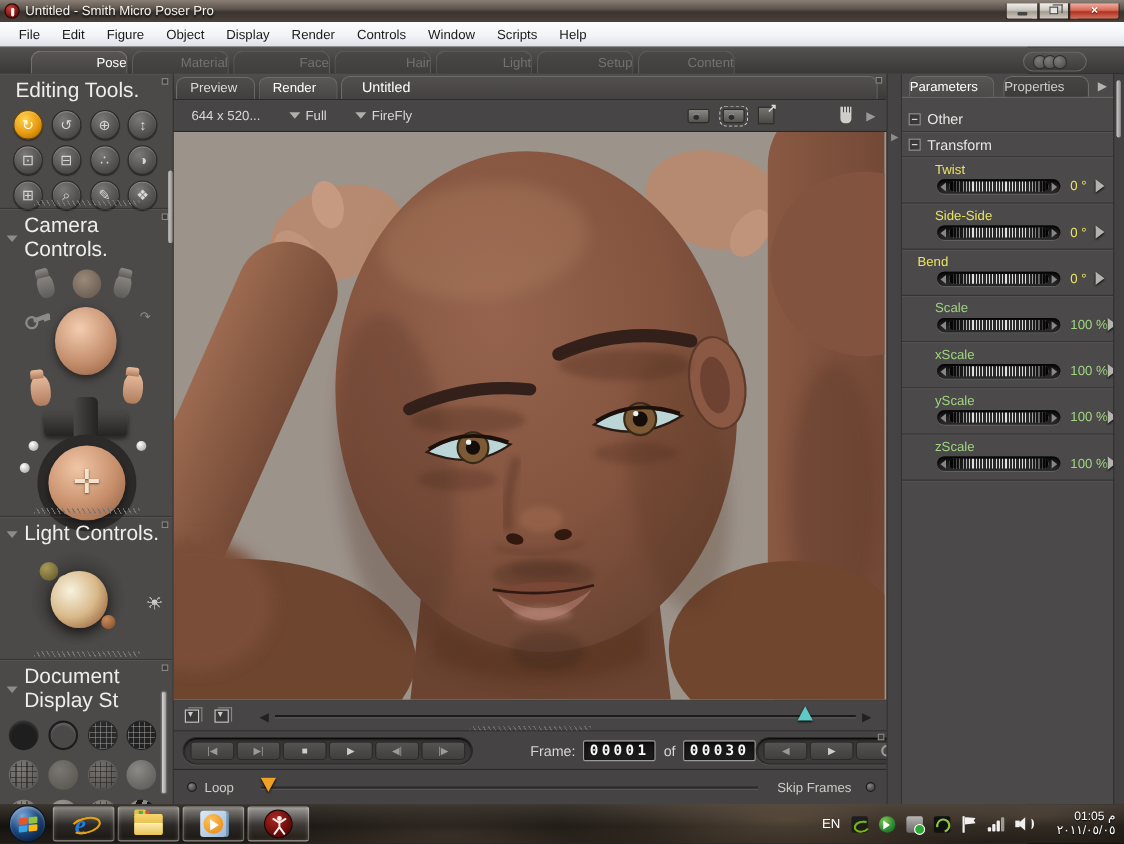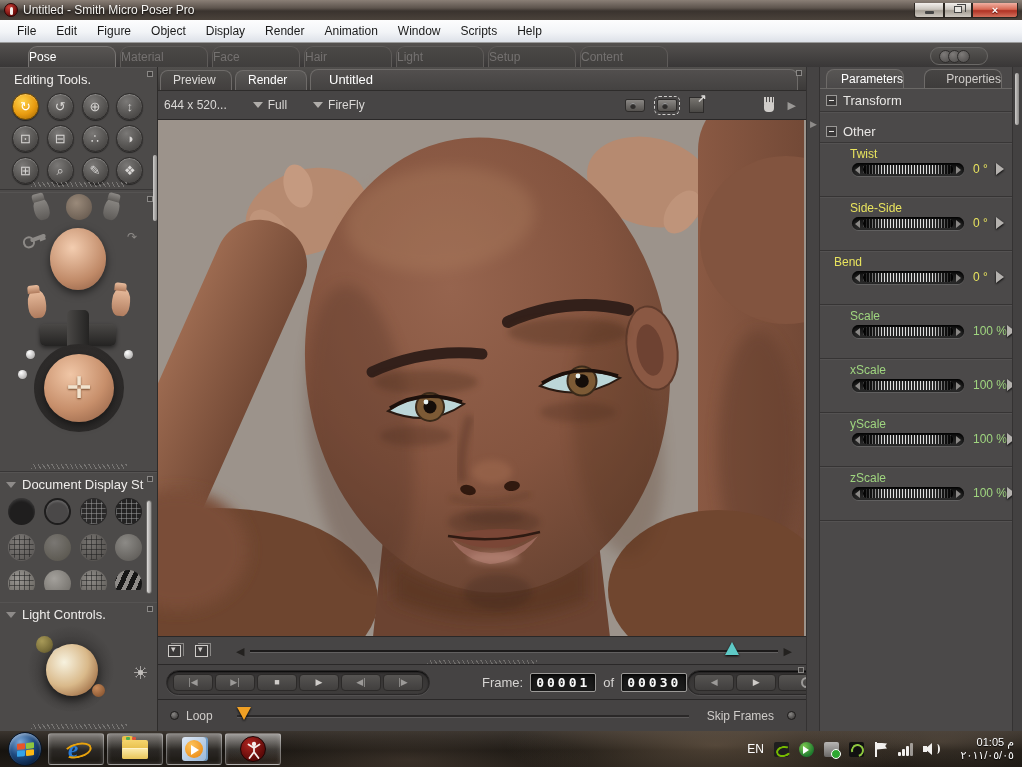--- a/index.html
+++ b/index.html
@@ -29,21 +29,21 @@
 
   
   .menubar { position:absolute; left:0; top:20px; width:1022px; height:23px;
     background:linear-gradient(180deg,#fdfdfe 0%,#f2f4f7 55%,#dde1e8 100%); border-bottom:1px solid #9a9a9a;
     display:flex; align-items:center; padding-left:8px; gap:2px;}
   .menu-item { font-size:12px; color:#1a1a1a; padding:3px 9px; border-radius:2px; }
 
   
   .roomtabs { position:absolute; left:0; top:43px; width:1022px; height:24px;
     background:linear-gradient(180deg,#54514f,#393737); display:flex; align-items:flex-end; padding-left:28px; }
-  .roomtab { position:relative; min-width:88px; height:21px; margin-right:4px; text-align:left;
+  .roomtab { position:relative; min-width:88px; height:21px; margin-right:4px; text-align:right;
     font-size:12px; line-height:20px; color:#747170; border:1px solid #5e5b59; border-bottom:none;
     border-radius:9px 9px 0 0; background:linear-gradient(180deg,#4a4846,#403e3d); }
   .roomtab.active { color:#ffffff; background:linear-gradient(180deg,#585553,#454342); border-color:#787573; }
   .figsel { margin-left:auto; margin-right:34px; margin-bottom:2px; width:58px; height:18px; border-radius:9px;
     background:linear-gradient(180deg,#565452,#3e3c3b); border:1px solid #6a6866; position:relative; }
   .figsel i{position:absolute;top:2px;width:13px;height:13px;border-radius:50%;background:radial-gradient(circle at 35% 30%,#7e7b79,#4a4847);border:1px solid #2e2c2b;}
   .figsel i:nth-child(1){left:8px;} .figsel i:nth-child(2){left:17px;} .figsel i:nth-child(3){left:26px;}
 
   
   .main { position:absolute; left:0; top:67px; width:1022px; height:664px; }
@@ -51,21 +51,21 @@
   .centercol { position:absolute; left:158px; top:0; width:648px; height:664px; }
   .splitter { position:absolute; left:806px; top:0; width:14px; height:664px; background:#454343;
     border-left:1px solid #343232; border-right:1px solid #343232; }
   .splitter .sparrow{position:absolute;left:3px;top:52px;color:#8e8c8a;font-size:9px;}
   .rightcol { position:absolute; left:820px; top:0; width:192px; height:664px; background:#4b4949; }
   .rightedge { position:absolute; left:1012px; top:0; width:10px; height:664px; background:#434141; border-left:1px solid #343232;}
   .vscrollpill{position:absolute; width:4px; border-radius:2px; background:linear-gradient(90deg,#cfcdcb,#8a8886);}
 
   
   .panel { position:relative; border-bottom:1px solid #383636; box-shadow:inset 0 1px 0 rgba(255,255,255,.05); }
-  .panel .phead { display:flex; align-items:center; padding:5px 6px 2px 6px; color:#efedeb; font-size:13px; }
+  .panel .phead { display:flex; align-items:center; padding:5px 6px 2px 6px; color:#efedeb; font-size:19px; }
   .panel .ptri { width:0;height:0;border-left:5px solid transparent;border-right:5px solid transparent;border-top:6px solid #8e8b89; margin-right:6px;}
   .cornerbox{position:absolute;right:4px;top:4px;width:6px;height:6px;border:1px solid #8a8886;background:#3e3c3b;}
   .hatch{position:absolute;bottom:2px;left:50%;transform:translateX(-50%);width:96px;height:5px;
     background:repeating-linear-gradient(60deg,#777573 0 1px,transparent 1px 4px);}
 
   .toolgrid{display:grid;grid-template-columns:repeat(4,1fr);gap:5px 6px;padding:4px 12px 10px 12px;}
   .toolbtn{width:27px;height:27px;border-radius:50%;
     background:radial-gradient(circle at 38% 30%,#7b7977,#565452 55%,#3c3a39);
     border:1px solid #2c2a29; box-shadow:0 1px 1px rgba(0,0,0,.5), inset 0 1px 1px rgba(255,255,255,.25);
     color:#d8d6d4; font-size:13px; display:flex;align-items:center;justify-content:center;}
@@ -112,21 +112,21 @@
   .docscroll{position:absolute;right:5px;top:28px;width:6px;height:94px;border-radius:3px;background:linear-gradient(90deg,#dedcda,#9a9896);border:1px solid #6a6866;}
 
   
   .doctabs{position:relative;height:24px;background:linear-gradient(180deg,#514f4d,#3c3a39);border-bottom:1px solid #2e2c2b;display:flex;align-items:flex-end;padding-left:2px;}
   .doctab{min-width:72px;height:20px;font-size:12px;color:#dcdad8;text-align:left;padding:0 12px;line-height:19px;
     border:1px solid #6e6b69;border-bottom:none;border-radius:8px 8px 0 0;background:linear-gradient(180deg,#4e4c4a,#423f3e);margin-right:3px;}
   .doctab.active{background:linear-gradient(180deg,#5a5856,#484645);color:#fff;}
   .docttl{flex:1;height:21px;border:1px solid #6e6b69;border-bottom:none;border-radius:8px 8px 0 0;
     background:linear-gradient(180deg,#524f4e,#444241);color:#fff;font-size:13px;line-height:20px;padding-left:18px;margin-right:8px;}
   .docbar{position:relative;height:29px;background:#474545;border-bottom:1px solid #2a2828;display:flex;align-items:center;color:#dad8d6;font-size:12px;}
-  .docbar .res{margin-left:6px;text-align:right;}
+  .docbar .res{margin-left:16px;text-align:right;}
   .ddtri{width:0;height:0;border-left:5px solid transparent;border-right:5px solid transparent;border-top:6px solid #b0adaa;margin:0 5px 0 26px;}
   .docicons{margin-left:auto;display:flex;align-items:center;gap:12px;margin-right:10px;}
   .cameraic{width:20px;height:13px;background:linear-gradient(180deg,#8a8784,#55524f);border-radius:2px 2px 3px 3px;position:relative;border:1px solid #2e2c2b;}
   .cameraic::after{content:"";position:absolute;left:4px;top:3px;width:6px;height:6px;border-radius:50%;background:#2e2c2b;box-shadow:inset 0 1px 1px #aaa;}
   .cameraic.dashed{outline:1px dashed #cfcdcb;outline-offset:2px;}
   .exportic{width:15px;height:16px;background:linear-gradient(180deg,#77746f,#4a4845);border:1px solid #2e2c2b;position:relative;}
   .exportic::after{content:"↗";position:absolute;right:-4px;top:-6px;color:#d8d6d4;font-size:11px;font-weight:bold;}
   .handic{width:14px;height:16px;position:relative;margin-left:46px;}
   .handic::before{content:"";position:absolute;left:2px;top:5px;width:10px;height:10px;background:#cfccc9;border-radius:3px 3px 4px 4px;}
   .handic::after{content:"";position:absolute;left:2px;top:0px;width:10px;height:7px;background:
@@ -165,28 +165,28 @@
   .ledc{width:9px;height:9px;border-radius:50%;background:radial-gradient(circle at 35% 30%,#8a8886,#2e2c2b);border:1px solid #1e1c1b;margin:0 7px 0 12px;}
   .loopline{position:relative;flex:1;height:10px;margin:0 18px 0 24px;}
   .loopline .grv{position:absolute;left:0;right:0;top:4px;height:2px;background:#2a2828;box-shadow:0 1px 0 rgba(255,255,255,.12);}
   .loopmark{position:absolute;left:0px;top:-4px;width:0;height:0;border-left:7px solid transparent;border-right:7px solid transparent;border-top:13px solid #f0a024;filter:drop-shadow(0 1px 1px #000);}
   .skiptxt{margin-right:6px;}
   .ledc.right{margin:0 10px 0 7px;}
 
   
   .rphead{display:flex;align-items:center;padding:7px 6px 4px 8px;color:#f2f0ee;font-size:14px;}
   .rptabs{position:relative;display:flex;align-items:flex-end;height:22px;border-bottom:1px solid #6a6866;padding-left:6px;}
-  .rptab{min-width:78px;height:19px;font-size:12px;color:#cfccc9;text-align:right;line-height:18px;
-    border:1px solid #6e6b69;border-bottom:none;border-radius:8px 8px 0 0;background:linear-gradient(180deg,#474544,#3e3c3b);margin-right:20px;}
+  .rptab{min-width:78px;height:19px;font-size:12px;color:#cfccc9;text-align:left;line-height:18px;
+    border:1px solid #6e6b69;border-bottom:none;border-radius:8px 8px 0 0;background:linear-gradient(180deg,#474544,#3e3c3b);margin-right:8px;}
   .rptab.active{background:linear-gradient(180deg,#585654,#4b4949);color:#fff;}
   .rparrow{margin-left:auto;margin-right:6px;margin-bottom:3px;color:#b5b2af;font-size:11px;}
   .grouprow{display:flex;align-items:center;padding:4px 6px 3px 6px;color:#e8e6e4;font-size:13px;border-bottom:1px solid rgba(0,0,0,.25);box-shadow:0 1px 0 rgba(255,255,255,.05);}
   .minusbox{width:11px;height:11px;border:1px solid #9a9896;background:#3a3838;position:relative;margin-right:6px;flex:0 0 auto;}
   .minusbox::after{content:"";position:absolute;left:2px;top:4px;width:5px;height:1px;background:#e8e6e4;}
-  .dialblock{padding:4px 4px 20px 0;border-bottom:1px solid rgba(0,0,0,.28);box-shadow:0 1px 0 rgba(255,255,255,.05);}
+  .dialblock{padding:4px 4px 8px 0;border-bottom:1px solid rgba(0,0,0,.28);box-shadow:0 1px 0 rgba(255,255,255,.05);}
   .diallabel{font-size:12px;margin-left:30px;margin-bottom:1px;}
   .dialrow{display:flex;align-items:center;}
   .dial{position:relative;width:112px;height:13px;margin-left:32px;border-radius:7px;background:linear-gradient(180deg,#0c0c0c,#2e2e2e);box-shadow:0 1px 0 rgba(255,255,255,.12), inset 0 1px 3px #000;flex:0 0 auto;}
   .dial .ribs{position:absolute;left:11px;right:11px;top:2px;bottom:2px;border-radius:4px;
     background:repeating-linear-gradient(90deg,#e0e0e0 0 1px,#2a2a2a 1px 3px);}
   .dial .ribs::after{content:"";position:absolute;inset:0;border-radius:4px;background:linear-gradient(90deg,#000,rgba(0,0,0,0) 22%,rgba(0,0,0,0) 78%,#000);}
   .dial .la,.dial .ra{position:absolute;top:3px;width:0;height:0;border-top:4px solid transparent;border-bottom:4px solid transparent;}
   .dial .la{left:3px;border-right:5px solid #8a8886;}
   .dial .ra{right:3px;border-left:5px solid #8a8886;}
   .dialval{font-size:12px;margin-left:9px;white-space:nowrap;}
@@ -270,21 +270,21 @@
     </span>
   </div>
 
   <div class="menubar" id="menubar">
       <span class="menu-item">File</span>
       <span class="menu-item">Edit</span>
       <span class="menu-item">Figure</span>
       <span class="menu-item">Object</span>
       <span class="menu-item">Display</span>
       <span class="menu-item">Render</span>
-      <span class="menu-item">Animation</span>
+      <span class="menu-item">Controls</span>
       <span class="menu-item">Window</span>
       <span class="menu-item">Scripts</span>
       <span class="menu-item">Help</span>
     </div>
 
   <div class="roomtabs" id="roomtabs">
     <div class="roomtab active">Pose</div>
       <div class="roomtab">Material</div>
       <div class="roomtab">Face</div>
       <div class="roomtab">Hair</div>
@@ -318,20 +318,24 @@
             <div class="toolbtn">◑</div>
             <div class="toolbtn">⊞</div>
             <div class="toolbtn">⌕</div>
             <div class="toolbtn">✎</div>
             <div class="toolbtn">❖</div>
           </div>
         <div class="hatch"></div>
       </div>
 
       <div class="panel" style="height:280px;">
+        <div class="phead">
+            <span class="ptri"></span>
+            <span>Camera Controls.</span>
+          </div>
         <span class="cornerbox"></span>
         <div class="camart">
           <span class="blob hand" style="left:26px;top:6px;transform:rotate(-15deg);">
               <span class="fingers"></span>
             </span>
           <span class="blob" style="left:58px;top:2px;width:26px;height:26px;background:radial-gradient(circle at 40% 35%,#9a8a7a,#5e5248);"></span>
           <span class="blob hand" style="left:96px;top:6px;transform:rotate(15deg);">
               <span class="fingers"></span>
             </span>
           <span class="keyic" style="left:22px;top:44px;transform:rotate(-20deg);"></span>
@@ -348,20 +352,37 @@
           <span class="blob pearl" style="left:18px;top:158px;"></span>
           <span class="blob pearl" style="left:10px;top:178px;"></span>
           <span class="blob pearl" style="left:116px;top:158px;"></span>
           <span class="trackball">
               <span class="tbarrow">✛</span>
             </span>
         </div>
         <div class="hatch"></div>
       </div>
 
+      <div class="panel" style="height:130px;">
+        <div class="phead">
+            <span class="ptri"></span>
+            <span>Light Controls.</span>
+          </div>
+        <span class="cornerbox"></span>
+        <div class="lightart">
+          <span class="lightwell"></span>
+          <span class="lightsat" style="left:36px;top:12px;width:17px;height:17px;background:radial-gradient(circle at 35% 30%,#a89a58,#5e5428);"></span>
+          <span class="lightsat" style="left:52px;top:24px;width:14px;height:14px;background:radial-gradient(circle at 35% 30%,#e8e6e2,#8a8886);"></span>
+          <span class="lightmain"></span>
+          <span class="lightsat" style="left:92px;top:60px;width:13px;height:13px;background:radial-gradient(circle at 35% 30%,#c88a5a,#7a4a28);"></span>
+          <span class="sunic"></span>
+        </div>
+        <div class="hatch"></div>
+      </div>
+
       <div class="panel" style="height:130px;border-bottom:none;">
         <div class="phead">
             <span class="ptri"></span>
             <span>Document Display St</span>
           </div>
         <span class="cornerbox"></span>
         <div class="stylegrid" id="stylegrid">
             <div class="sphere" style="background: rgb(31, 30, 30); box-shadow: rgba(255, 255, 255, 0.12) 0px 2px 3px inset;"></div>
             <div class="sphere" style="background: rgb(74, 72, 72); border: 2px solid rgb(30, 29, 29); box-shadow: rgba(255, 255, 255, 0.15) 0px 2px 2px inset;"></div>
             <div class="sphere wiregrid" style="background: rgb(42, 41, 41);"></div>
@@ -369,37 +390,20 @@
             <div class="sphere wiredark" style="background: radial-gradient(circle at 38% 32%, rgb(126, 123, 120), rgb(85, 82, 80));"></div>
             <div class="sphere" style="background: radial-gradient(circle at 38% 32%, rgb(122, 119, 115), rgb(84, 81, 72));"></div>
             <div class="sphere wiredark" style="background: radial-gradient(circle at 38% 32%, rgb(118, 115, 112), rgb(78, 75, 72));"></div>
             <div class="sphere" style="background: radial-gradient(circle at 38% 32%, rgb(140, 138, 134), rgb(87, 84, 80));"></div>
             <div class="sphere wiredark" style="background: radial-gradient(circle at 38% 32%, rgb(154, 151, 147), rgb(96, 93, 88));"></div>
             <div class="sphere" style="background: radial-gradient(circle at 38% 32%, rgb(163, 160, 155), rgb(106, 103, 98));"></div>
             <div class="sphere wiredark" style="background: radial-gradient(circle at 38% 32%, rgb(142, 139, 135), rgb(90, 87, 83));"></div>
             <div class="sphere" style="background: repeating-linear-gradient(115deg, rgb(22, 22, 22) 0px, rgb(22, 22, 22) 5px, rgb(142, 139, 136) 5px, rgb(142, 139, 136) 9px);"></div>
           </div>
         <span class="docscroll"></span>
-      </div>
-
-      <div class="panel" style="height:130px;">
-        <div class="phead">
-            <span class="ptri"></span>
-            <span>Light Controls.</span>
-          </div>
-        <span class="cornerbox"></span>
-        <div class="lightart">
-          <span class="lightwell"></span>
-          <span class="lightsat" style="left:36px;top:12px;width:17px;height:17px;background:radial-gradient(circle at 35% 30%,#a89a58,#5e5428);"></span>
-          <span class="lightsat" style="left:52px;top:24px;width:14px;height:14px;background:radial-gradient(circle at 35% 30%,#e8e6e2,#8a8886);"></span>
-          <span class="lightmain"></span>
-          <span class="lightsat" style="left:92px;top:60px;width:13px;height:13px;background:radial-gradient(circle at 35% 30%,#c88a5a,#7a4a28);"></span>
-          <span class="sunic"></span>
-        </div>
-        <div class="hatch"></div>
       </div>
       <span class="vscrollpill" style="left:153px;top:88px;height:66px;"></span>
     </div>
 
     <div class="centercol">
       <div class="doctabs">
         <div class="doctab">Preview</div>
         <div class="doctab active">Render</div>
         <div class="docttl">Untitled</div>
         <span class="cornerbox" style="top:3px;"></span>
@@ -575,27 +579,27 @@
     <div class="splitter">
       <span class="sparrow">▶</span>
     </div>
 
     <div class="rightcol">
       <div class="rptabs">
         <div class="rptab active">Parameters</div>
         <div class="rptab">Properties</div>
         <span class="rparrow">▶</span>
       </div>
+      <div class="grouprow" style="margin-top:8px;">
+        <span class="minusbox"></span>
+        <span>Other</span>
+      </div>
       <div class="grouprow">
         <span class="minusbox"></span>
         <span>Transform</span>
-      </div>
-      <div class="grouprow" style="margin-top:8px;">
-        <span class="minusbox"></span>
-        <span>Other</span>
       </div>
       <div id="dialstack">
           <div class="dialblock">
             <div class="diallabel" style="color: rgb(232, 227, 94);">Twist</div>
             <div class="dialrow">
               <span class="dial">
                 <span class="la"></span>
                 <span class="ribs"></span>
                 <span class="ra"></span>
               </span>

